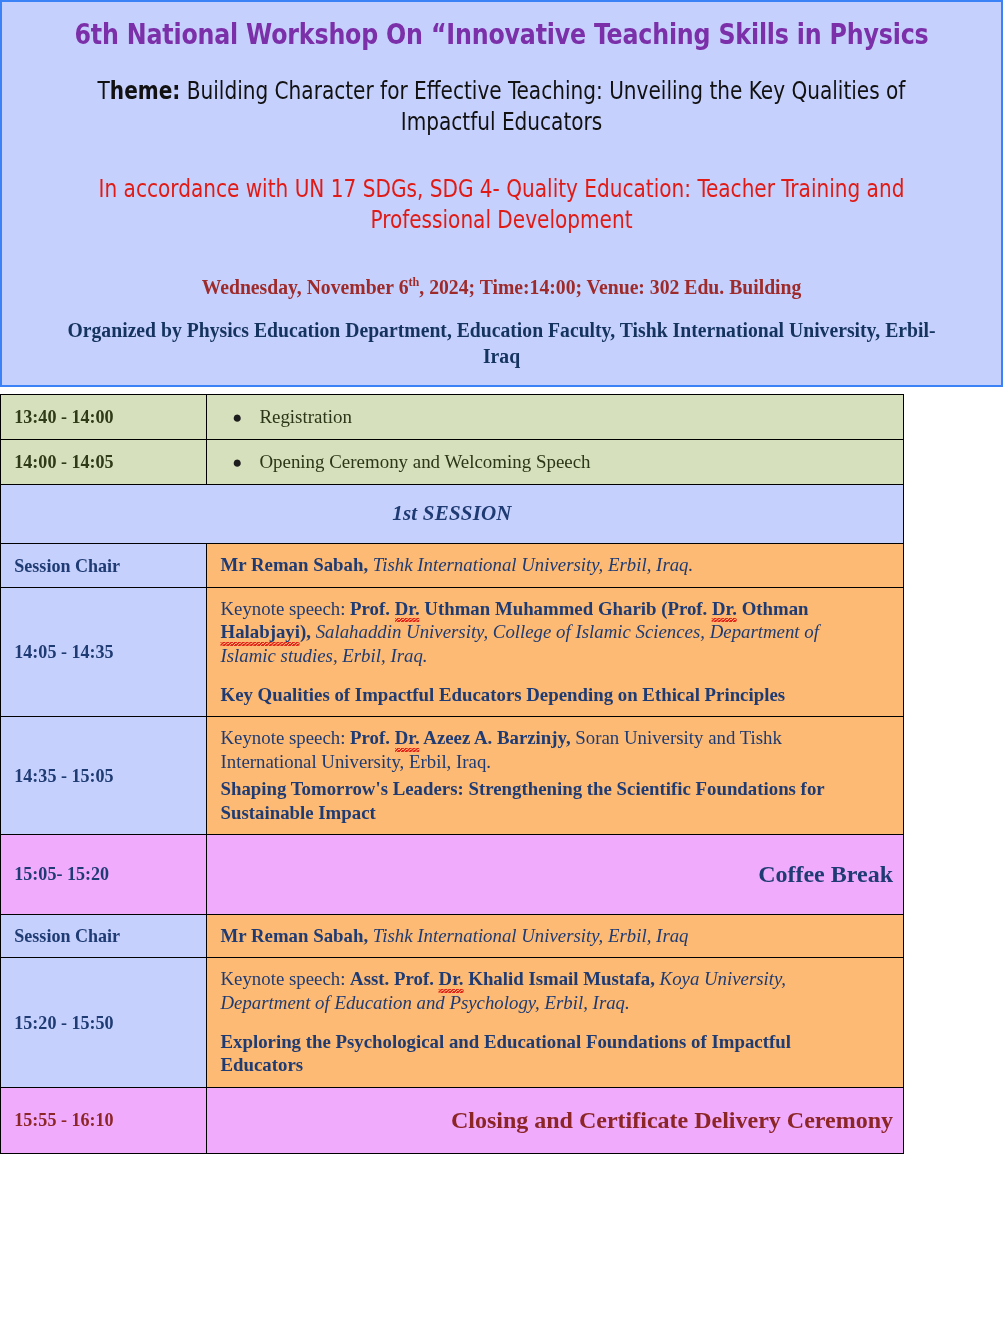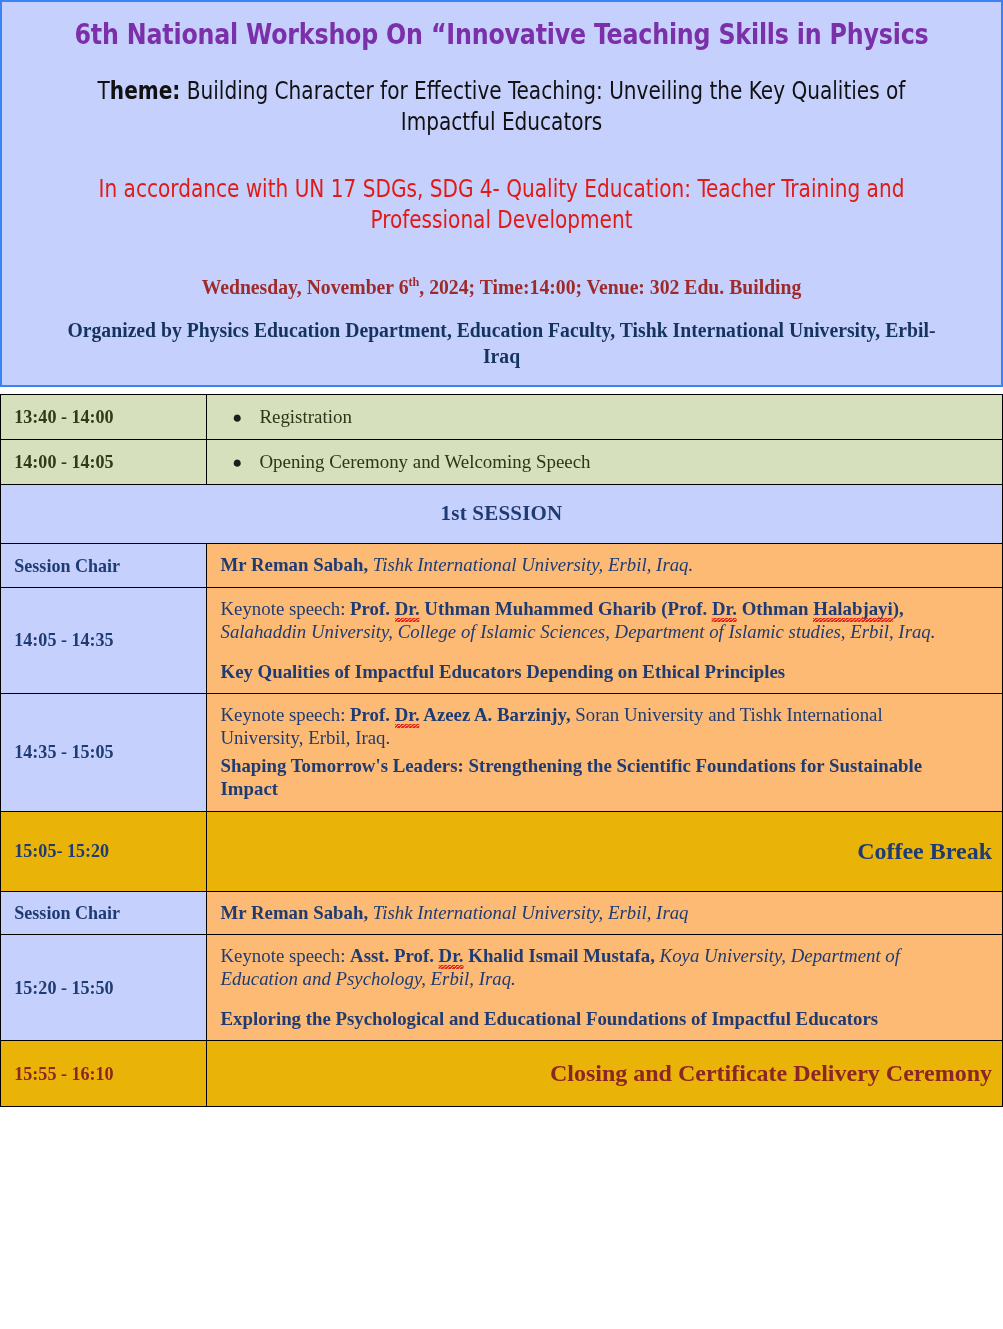--- a/index.html
+++ b/index.html
@@ -88,21 +88,21 @@
     font-size: 20.5px;
     line-height: 1.28;
     color: #14335e;
     margin: 16px 22px 0 22px;
     transform: scaleX(0.96);
     transform-origin: center;
   }
 
   
   .agenda {
-    width: 1003px;
+    width: 904px;
     border-collapse: collapse;
     table-layout: fixed;
     margin-top: 7px;
   }
   .agenda td {
     border: 1px solid #000000;
     vertical-align: middle;
     padding: 0;
   }
   .col-time { width: 206px; }
@@ -115,21 +115,21 @@
     padding: 9px 8px 9px 14px;
     white-space: nowrap;
     transform: scaleX(0.95);
     transform-origin: left center;
   }
 
   
   .bg-green  { background: #d6e0bc; }
   .bg-peri   { background: #c6d0fc; }
   .bg-cyan   { background: #fdba74; }
-  .bg-peach  { background: #eab308; }
+  .bg-peach  { background: #f0abfc; }
 
   .tc-olive { color: #2f3a18; }
   .tc-navy  { color: #1f3b73; }
   .tc-maroon{ color: #8b2526; }
 
   
   .bullet-line {
     display: flex;
     align-items: baseline;
     font-family: "Liberation Serif", serif;
@@ -149,20 +149,21 @@
 
   
   .session-band {
     text-align: center;
     font-family: "Liberation Serif", serif;
     font-weight: bold;
     font-size: 21px;
     color: #1f3b73;
     padding: 16px 0 17px 0;
     letter-spacing: 0.2px;
+    font-style: italic;
   }
 
   
   .rich {
     font-family: "Liberation Serif", serif;
     font-size: 19.5px;
     line-height: 1.2;
     color: #1f3b73;
     padding: 9px 12px 10px 14px;
     transform: scaleX(0.965);

